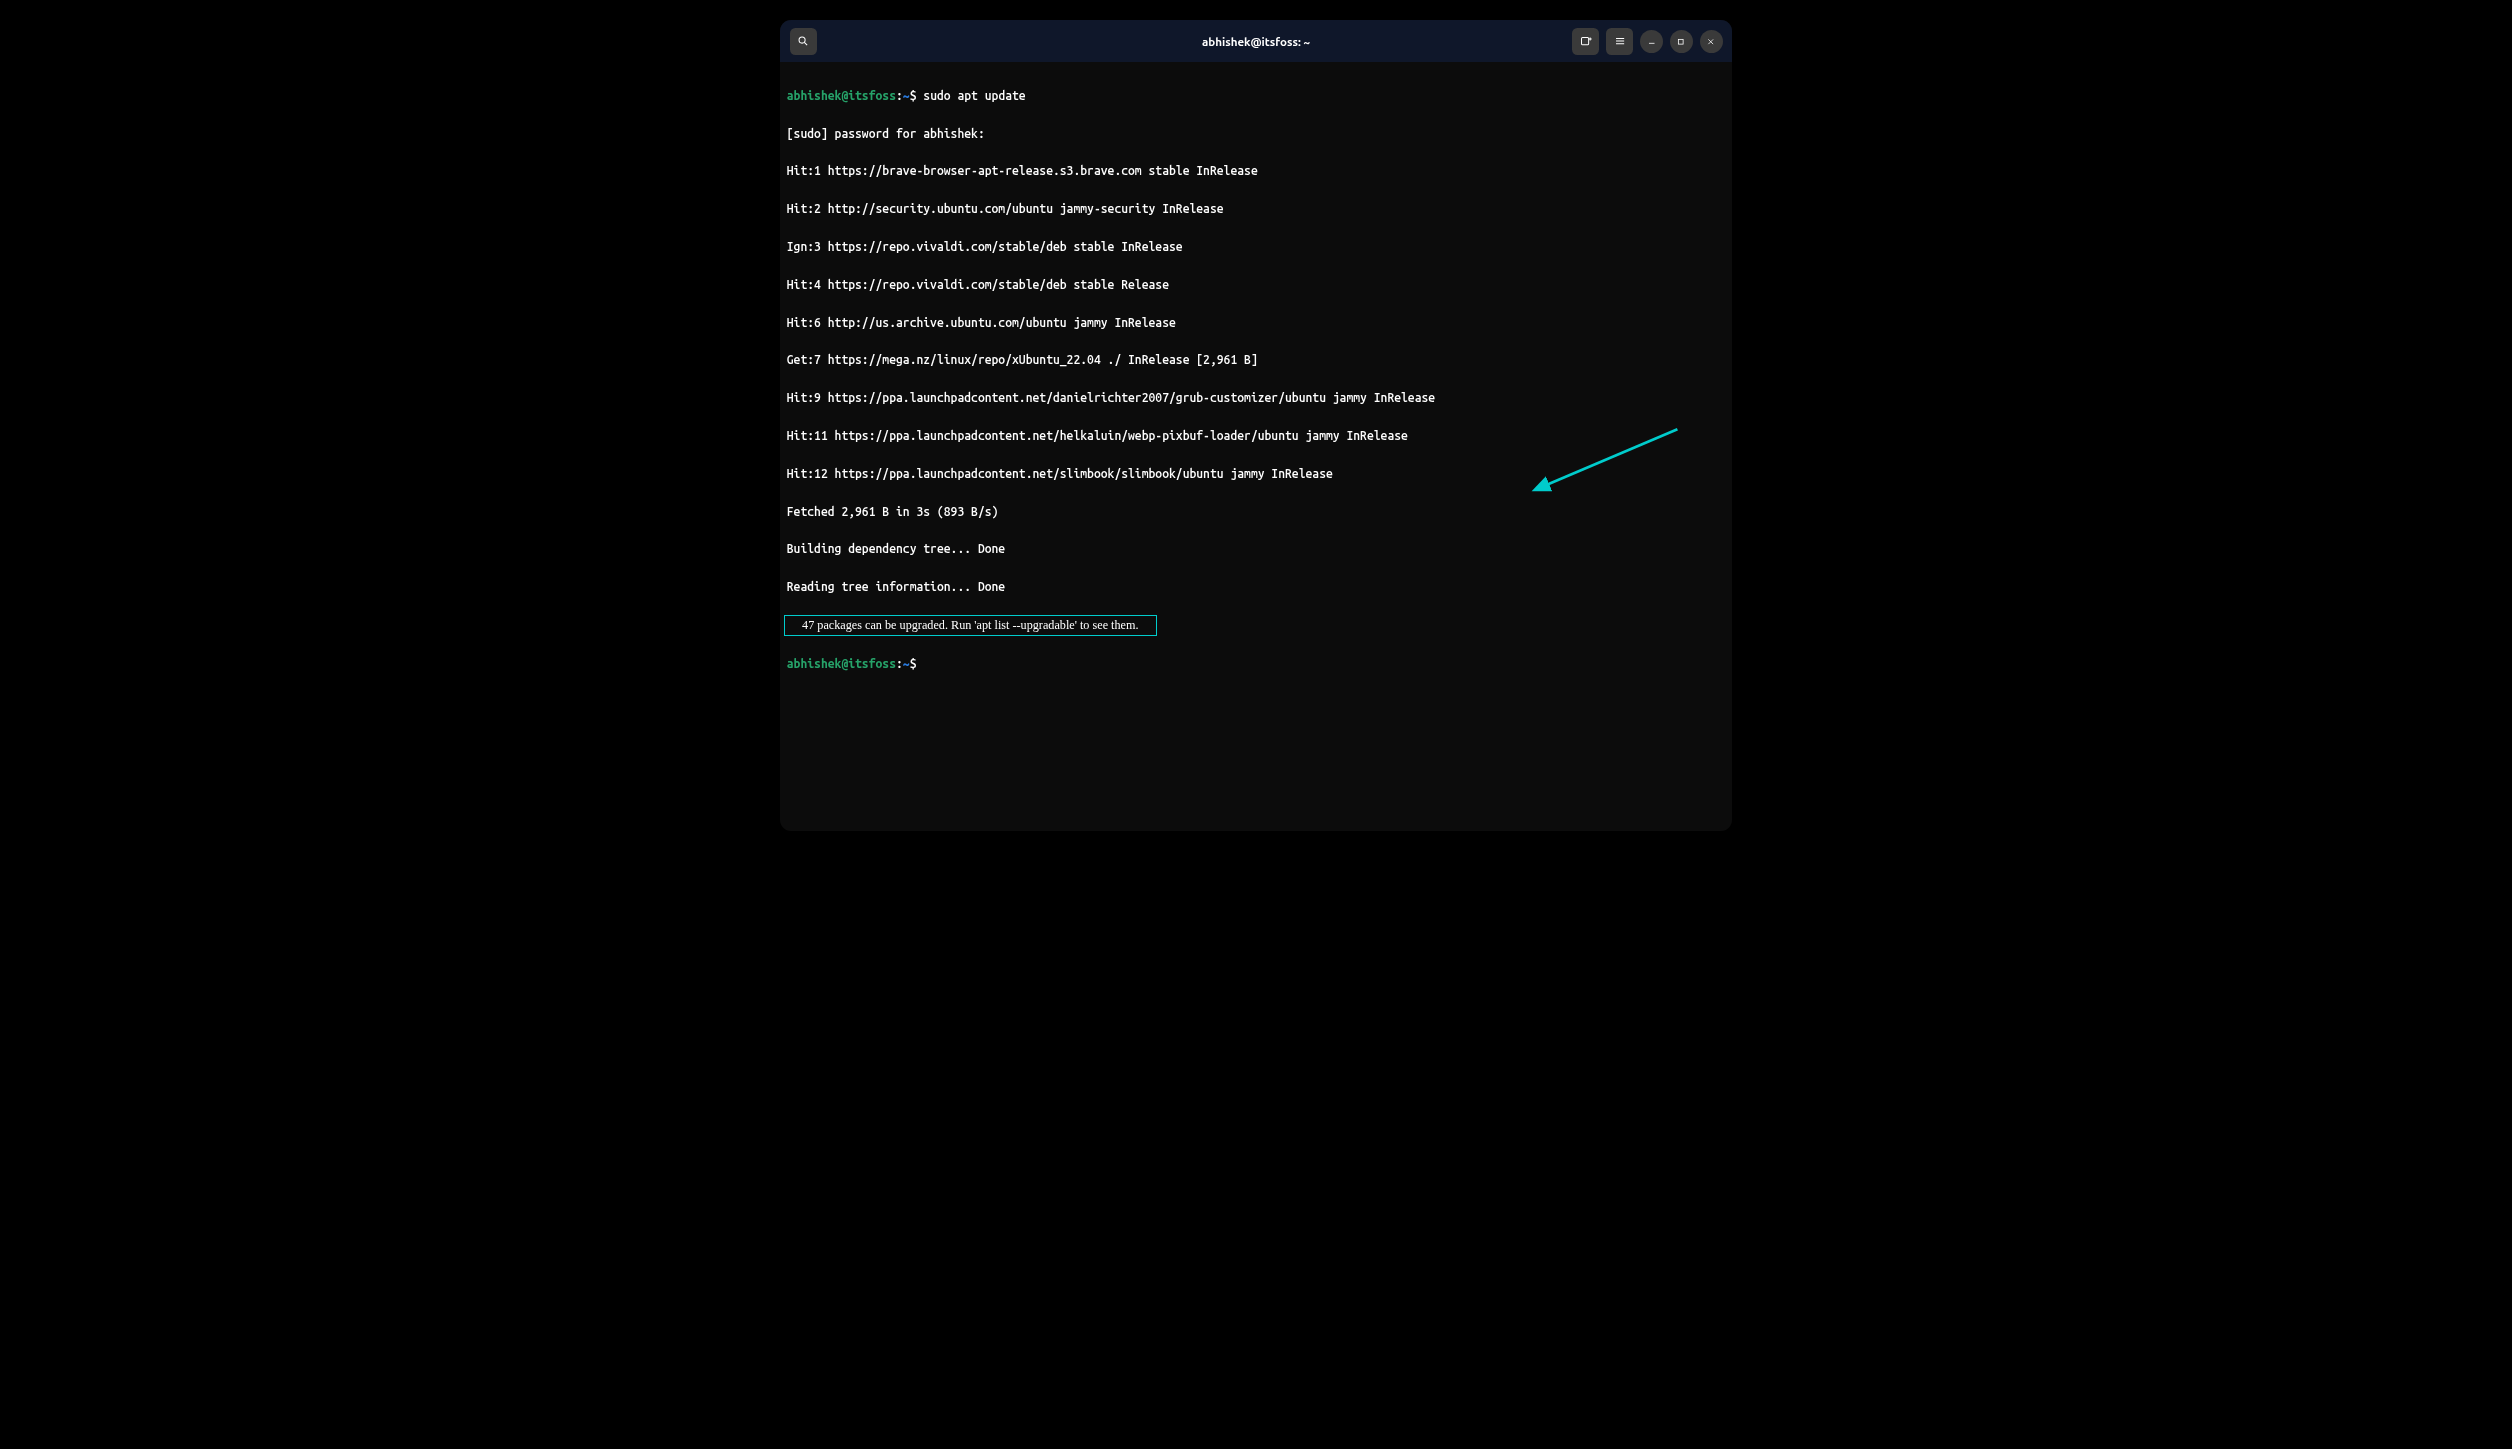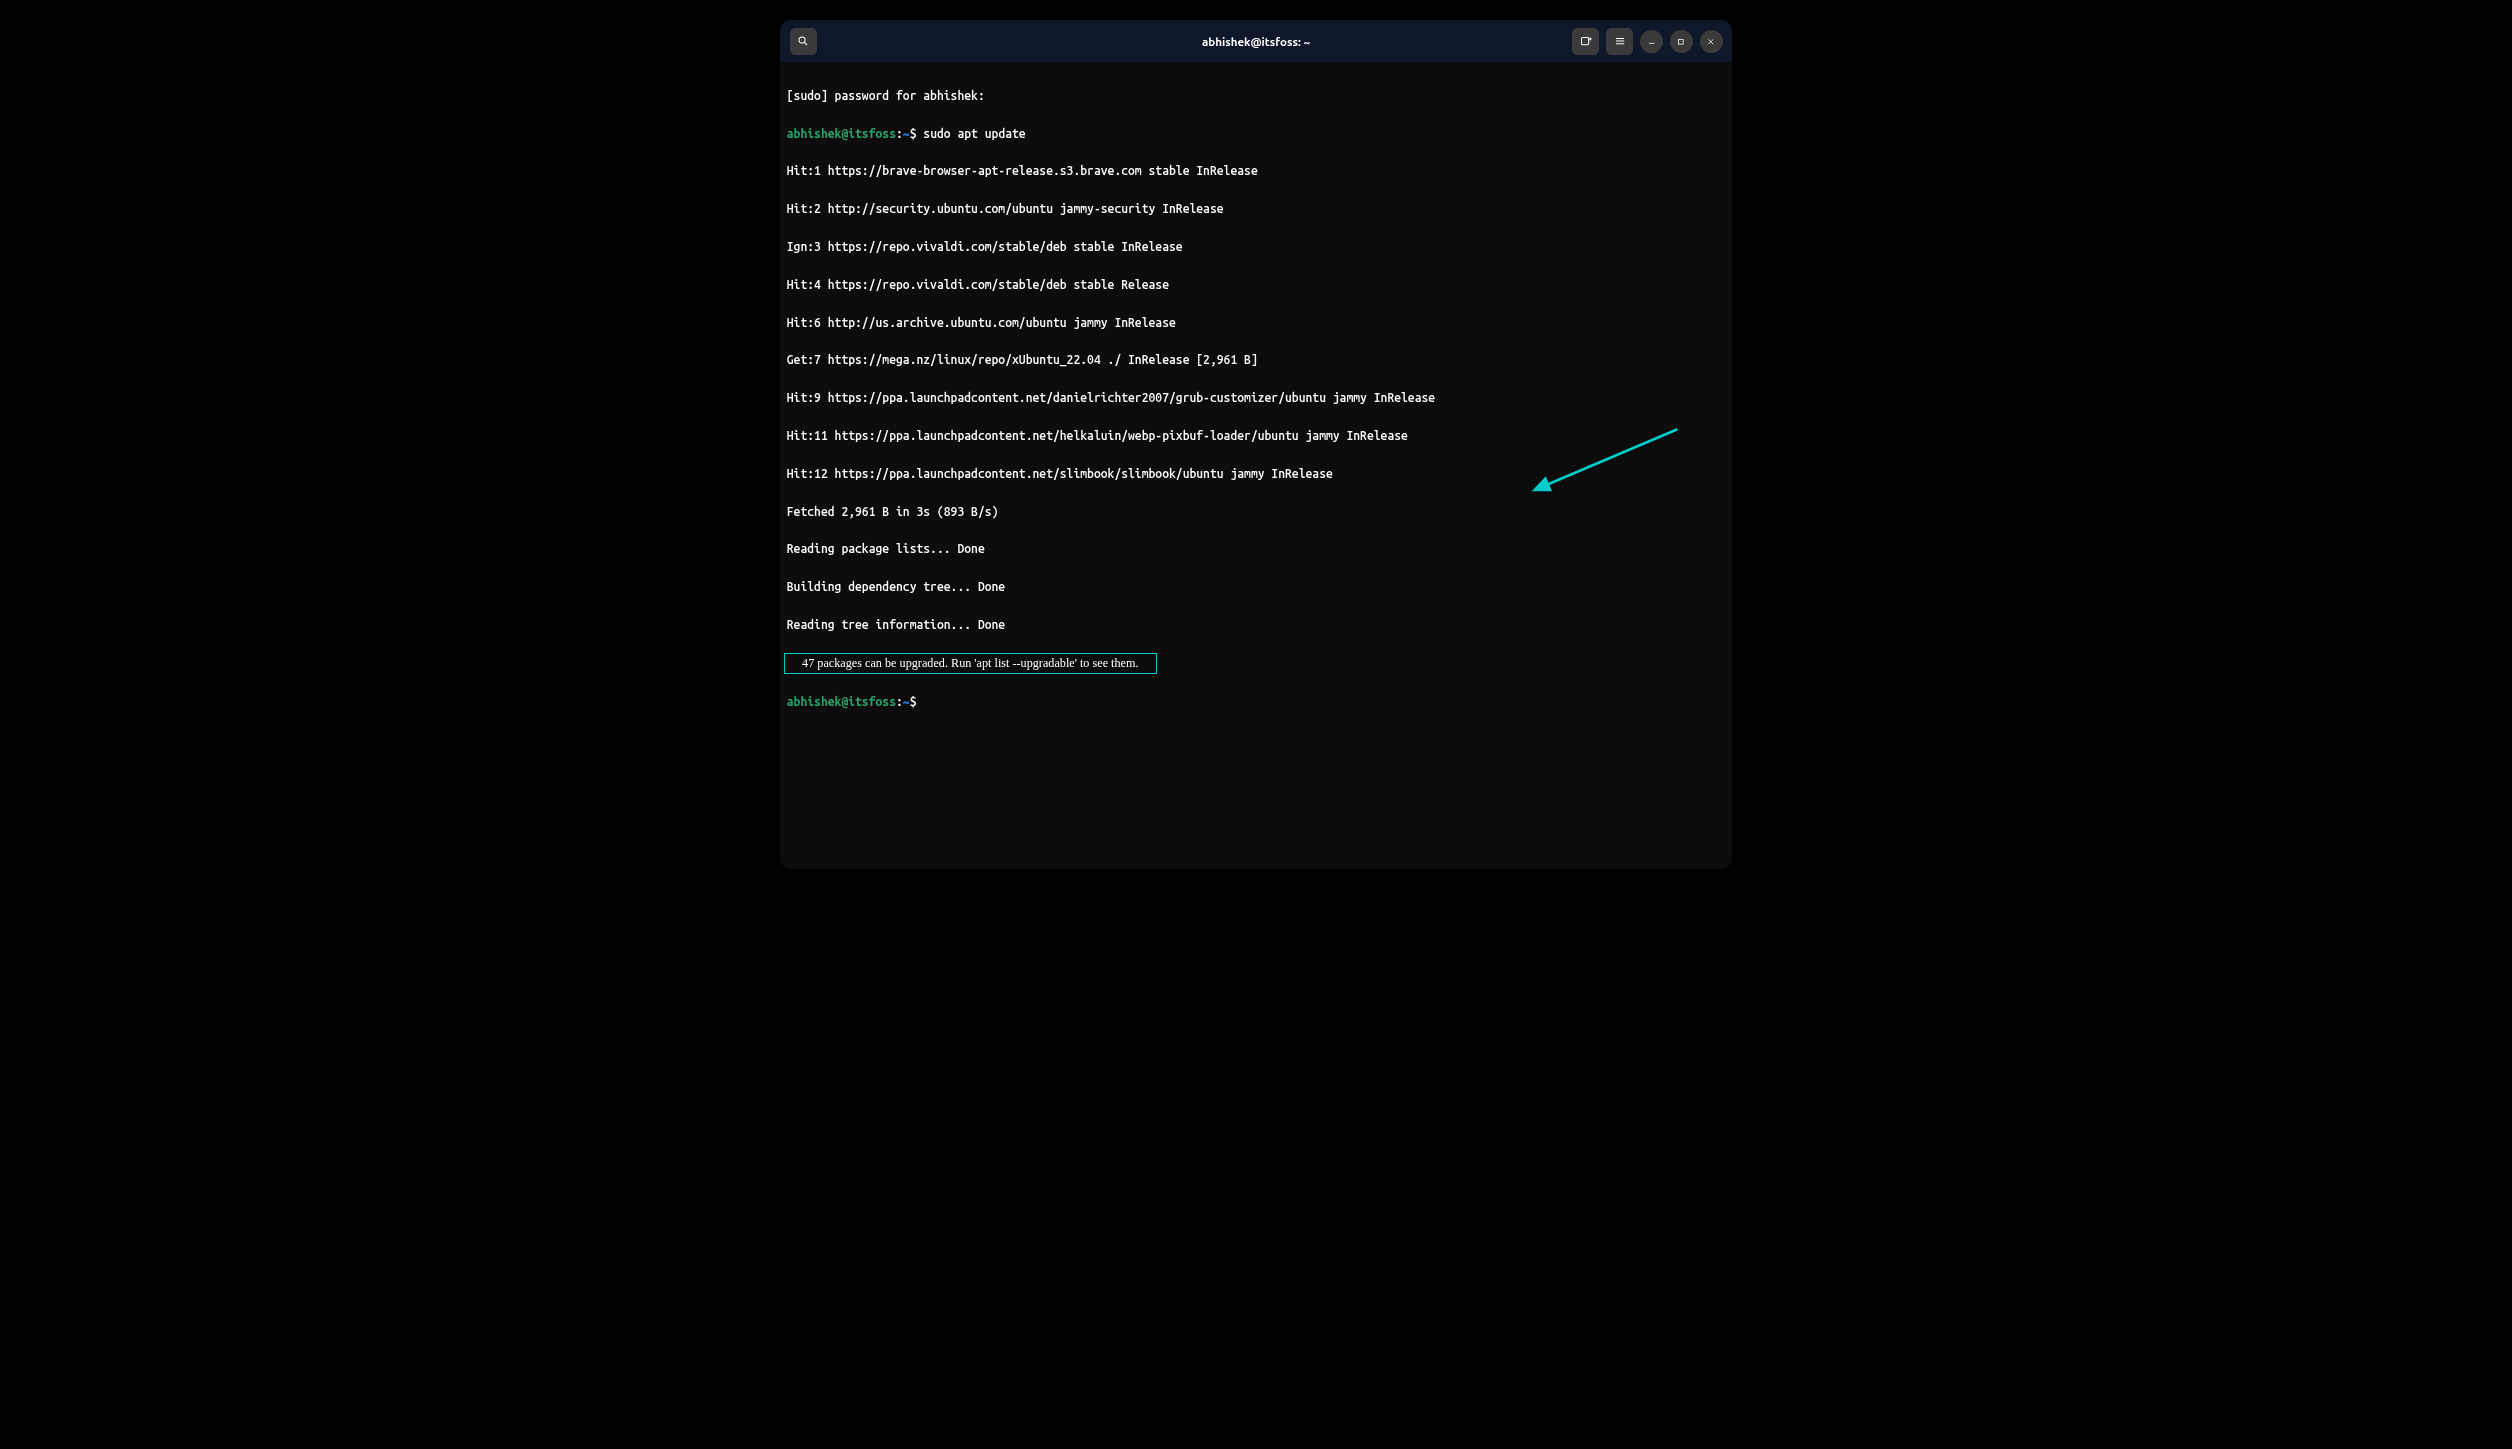--- a/index.html
+++ b/index.html
@@ -135,33 +135,32 @@
       <div class="tb-btn circle">
         <svg viewBox="0 0 24 24">
             <line x1="6" y1="6" x2="18" y2="18"></line>
             <line x1="18" y1="6" x2="6" y2="18"></line>
           </svg>
       </div>
     </div>
   </div>
 
   <div class="terminal-body">
+<div class="line"><span class="prompt-user">abhishek@itsfoss</span><span class="prompt-colon">:</span><span class="prompt-path light">~</span><span class="prompt-dollar">$</span> <span class="cmd-text">sudo apt update</span></div>
 <div class="line">[sudo] password for abhishek: </div>
-<div class="line"><span class="prompt-user">abhishek@itsfoss</span><span class="prompt-colon">:</span><span class="prompt-path light">~</span><span class="prompt-dollar">$</span> <span class="cmd-text">sudo apt update</span></div>
 <div class="line">Hit:1 https://brave-browser-apt-release.s3.brave.com stable InRelease</div>
 <div class="line">Hit:2 http://security.ubuntu.com/ubuntu jammy-security InRelease</div>
 <div class="line">Ign:3 https://repo.vivaldi.com/stable/deb stable InRelease</div>
 <div class="line">Hit:4 https://repo.vivaldi.com/stable/deb stable Release</div>
 <div class="line">Hit:6 http://us.archive.ubuntu.com/ubuntu jammy InRelease</div>
 <div class="line">Get:7 https://mega.nz/linux/repo/xUbuntu_22.04 ./ InRelease [2,961 B]</div>
 <div class="line">Hit:9 https://ppa.launchpadcontent.net/danielrichter2007/grub-customizer/ubuntu jammy InRelease</div>
 <div class="line">Hit:11 https://ppa.launchpadcontent.net/helkaluin/webp-pixbuf-loader/ubuntu jammy InRelease</div>
 <div class="line">Hit:12 https://ppa.launchpadcontent.net/slimbook/slimbook/ubuntu jammy InRelease</div>
 <div class="line">Fetched 2,961 B in 3s (893 B/s)</div>
-<div class="line">Reading package lists... Done</div>
 <div class="line">Building dependency tree... Done</div>
 <div class="line">Reading tree information... Done</div>
 <div class="line"><span class="highlight-box">47 packages can be upgraded. Run 'apt list --upgradable' to see them.</span></div>
 <div class="line"><span class="prompt-user">abhishek@itsfoss</span><span class="prompt-colon">:</span><span class="prompt-path light">~</span><span class="prompt-dollar">$</span> </div>
 
     <div class="arrow-annotation">
       <svg viewBox="0 0 240 110">
         <defs>
           <marker id="arrowhead" markerWidth="10" markerHeight="10" refX="3" refY="3" orient="auto">
             <polygon points="0 0, 7 3, 0 6" fill="#00cccc"></polygon>

